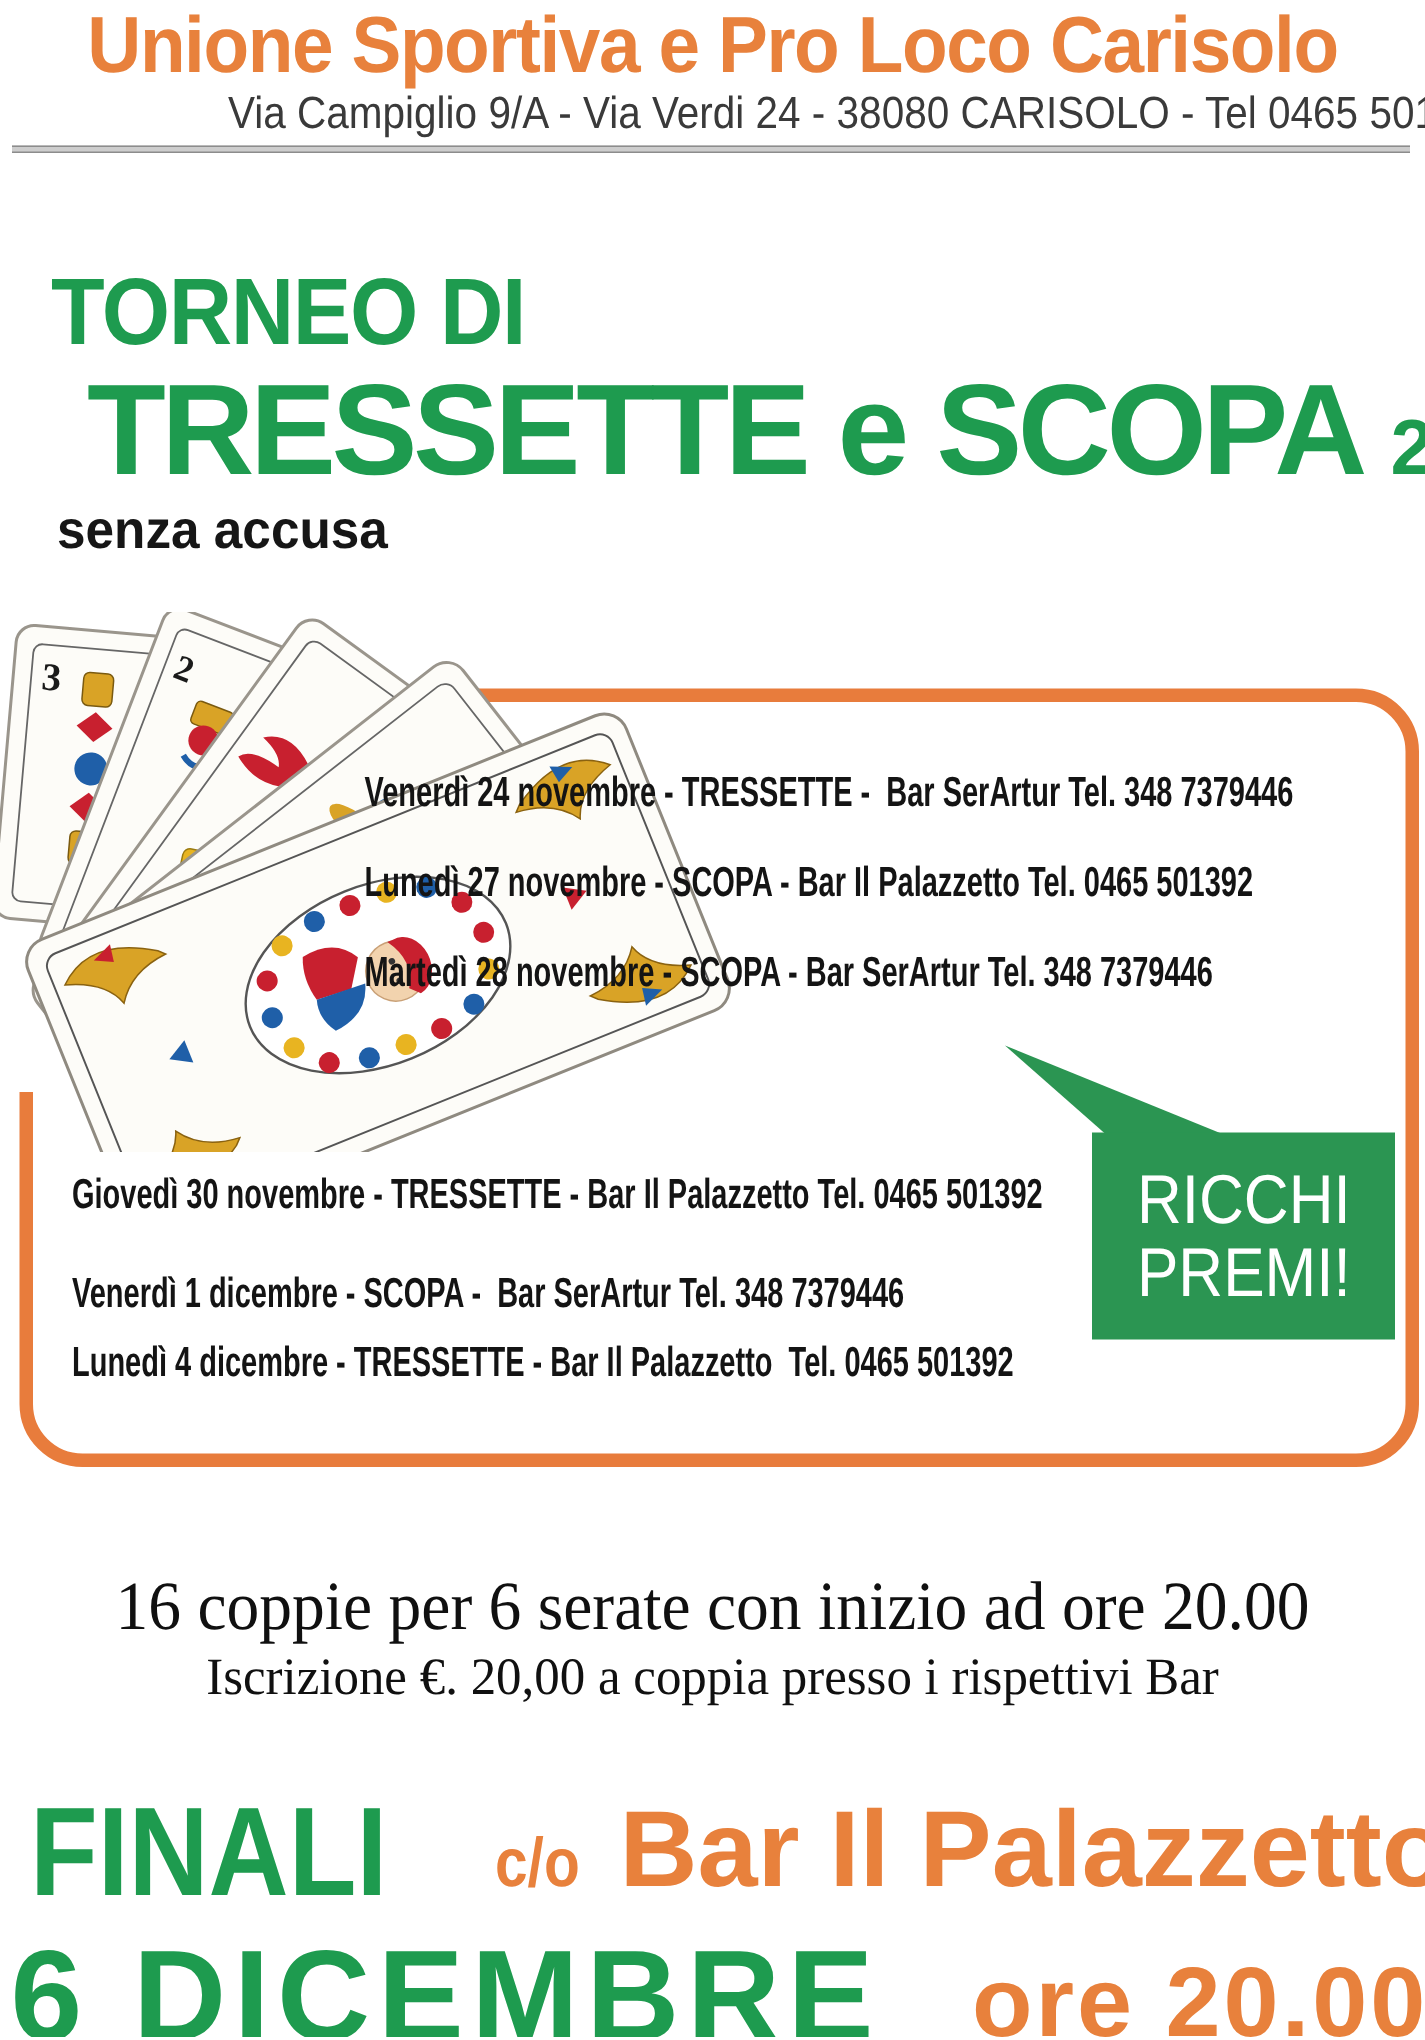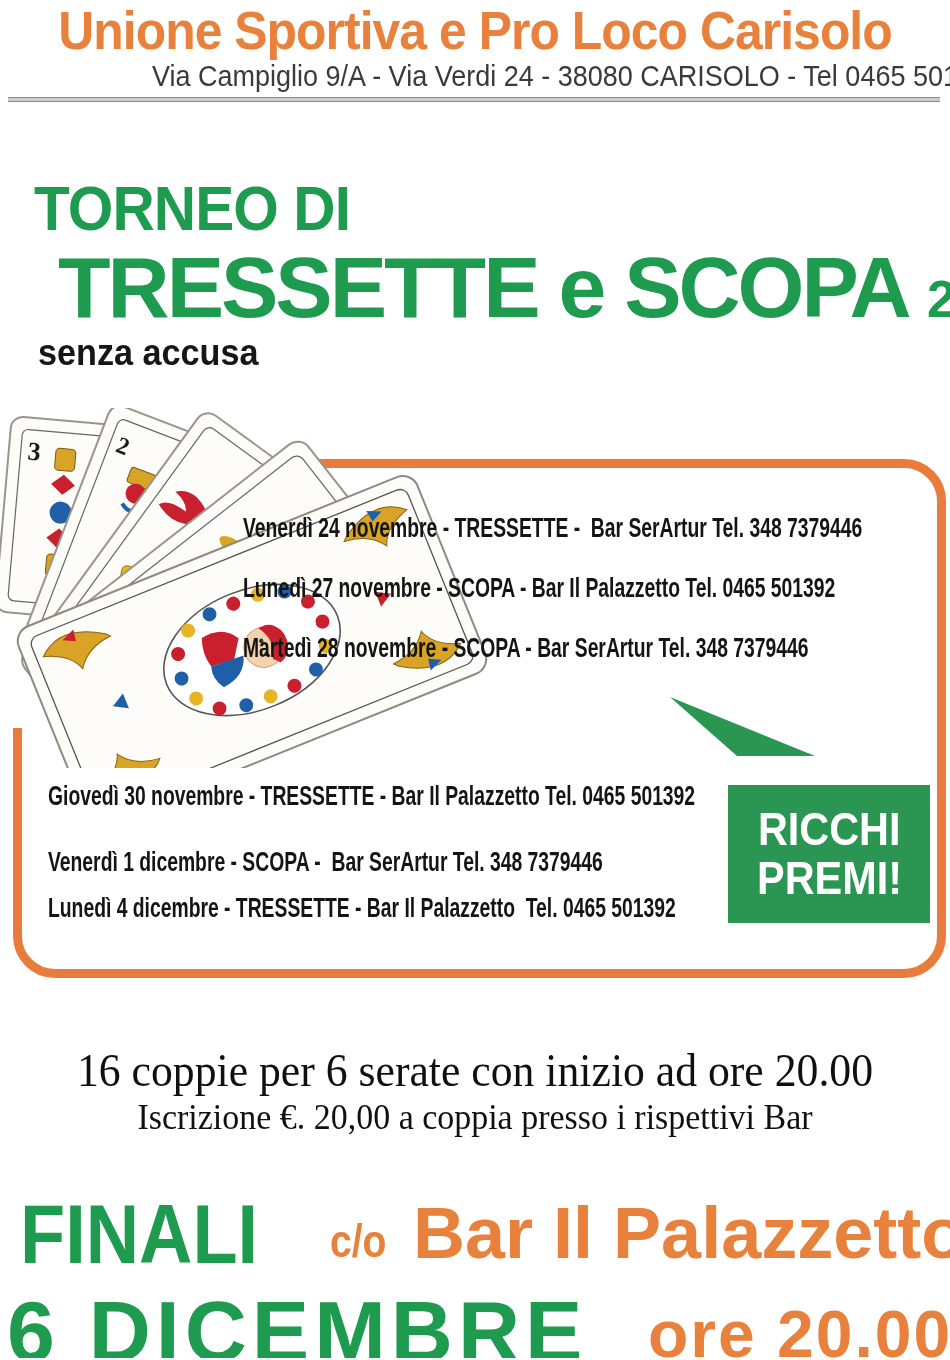--- a/index.html
+++ b/index.html
@@ -49,23 +49,23 @@
   
   .sched{
     position:absolute;font-size:28px;font-weight:bold;color:#141414;
     white-space:pre;transform:scaleX(0.69);transform-origin:left top;
   }
   .s1{top:512px;left:243px;} .s2{top:572px;left:243px;} .s3{top:632px;left:243px;}
   .s4{top:780px;left:48px;}  .s5{top:846px;left:48px;}  .s6{top:892px;left:48px;}
   
   .badge-tail{top:690px;left:658px;width:170px;height:70px;}
   .badge{
-    top:785px;left:728px;width:202px;height:138px;background:#2B9552;
+    top:755px;left:728px;width:202px;height:138px;background:#2B9552;
     display:flex;flex-direction:column;justify-content:center;align-items:center;
-    color:#ffffff;font-weight:bold;font-size:46px;line-height:1.06;
+    color:#ffffff;font-weight:normal;font-size:46px;line-height:1.06;
   }
   .badge > div{transform:scaleX(0.9);white-space:nowrap;}
   
   .info1{
     top:1044px;left:0;width:950px;text-align:center;
     font-family:"Liberation Serif","DejaVu Serif",serif;
     font-size:46px;color:#101010;transform:scaleX(0.95);transform-origin:center top;
     white-space:nowrap;
   }
   .info2{

